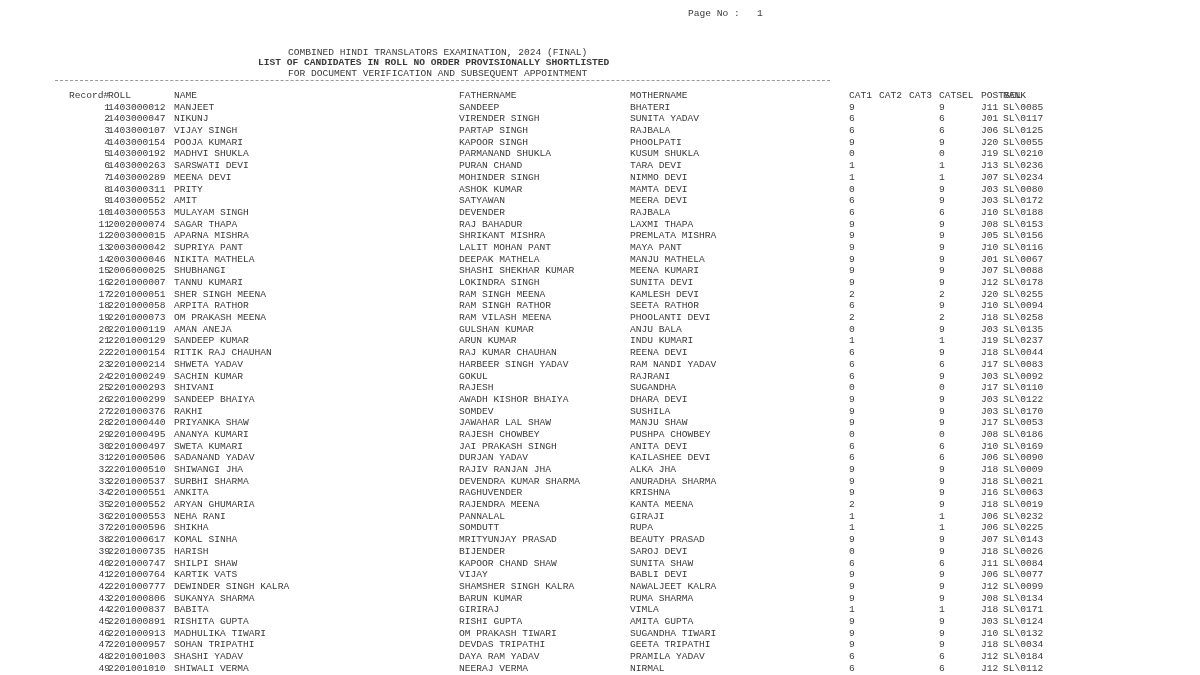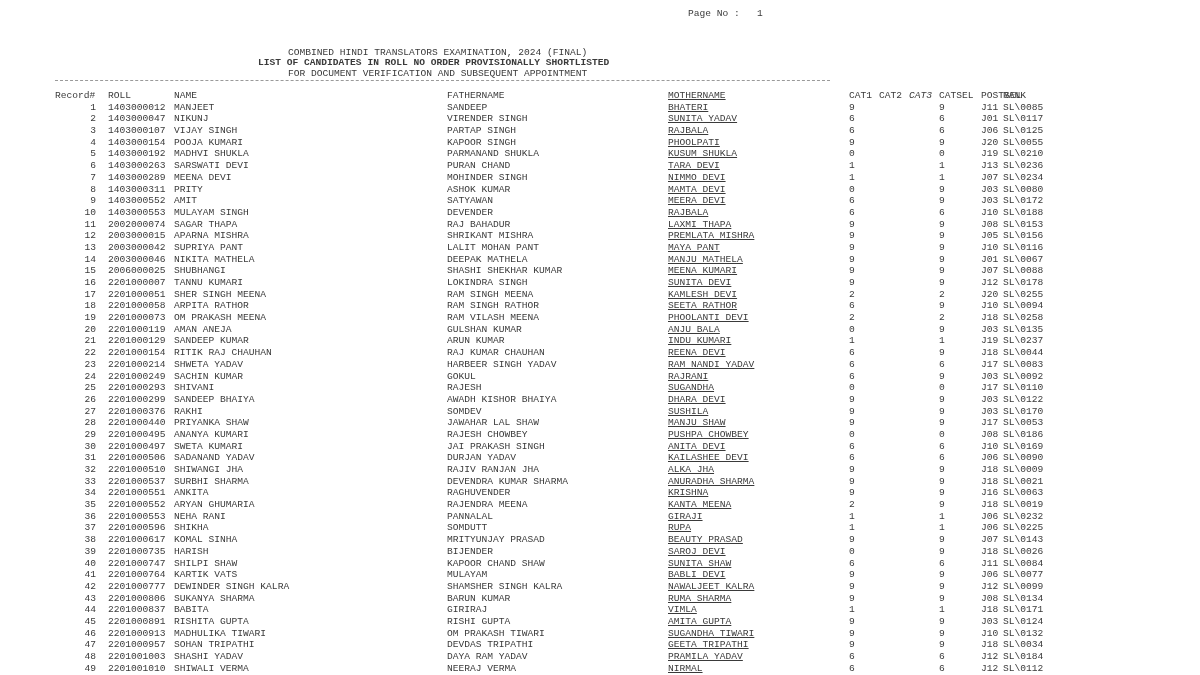--- a/index.html
+++ b/index.html
@@ -7,29 +7,29 @@
          font-family:"Liberation Mono","DejaVu Sans Mono",monospace; color:#3a3a3a; }
   .abs { position:absolute; white-space:pre; font-size:9.6px; line-height:11.7px; }
   #page-no { left:688px; top:8px; }
   #title { left:288px; top:47px; }
   #sub1 { left:258px; top:57px;font-weight:bold; }
   #sub2 { left:288px; top:68px; }
   #rule { left:55px; top:80px; width:775px; height:0; border-top:1px dashed #9a9a9a; }
   #table { position:absolute; left:0; top:90px; }
   .row { position:relative; height:11.7px; font-size:9.6px; line-height:11.7px; white-space:pre; }
   .c { position:absolute; top:0; }
-  .rec { left:55px; width:41px; text-align:right; }
+  .rec { left:69px; width:41px; text-align:right; }
   .rec.h { text-align:left; }
   .roll { left:108px; }
   .name { left:174px; }
-  .father { left:407px;padding-left:40px; }
-  .mother { left:668px;text-decoration:underline; }
+  .father { left:419px;padding-left:40px; }
+  .mother { left:630px; }
   .cat1 { left:849px; }
   .cat2 { left:879px; }
-  .cat3 { left:909px;font-style:italic; }
+  .cat3 { left:909px; }
   .catsel { left:939px; }
   .post { left:981px; }
   .rank { left:1003px; }
   .hdr .catsel { left:939px; }
 </style>
 </head>
 <body>
 
 <div class="abs" id="page-no">Page No :   1</div>
 <div class="abs" id="title">COMBINED HINDI TRANSLATORS EXAMINATION, 2024 (FINAL)</div>
@@ -85,21 +85,21 @@
       <div class="row"><span class="c rec">31</span><span class="c roll">2201000506</span><span class="c name">SADANAND YADAV</span><span class="c father">DURJAN YADAV</span><span class="c mother">KAILASHEE DEVI</span><span class="c cat1">6</span><span class="c cat2"></span><span class="c cat3"></span><span class="c catsel">6</span><span class="c post">J06</span><span class="c rank">SL\0090</span></div>
       <div class="row"><span class="c rec">32</span><span class="c roll">2201000510</span><span class="c name">SHIWANGI JHA</span><span class="c father">RAJIV RANJAN JHA</span><span class="c mother">ALKA JHA</span><span class="c cat1">9</span><span class="c cat2"></span><span class="c cat3"></span><span class="c catsel">9</span><span class="c post">J18</span><span class="c rank">SL\0009</span></div>
       <div class="row"><span class="c rec">33</span><span class="c roll">2201000537</span><span class="c name">SURBHI SHARMA</span><span class="c father">DEVENDRA KUMAR SHARMA</span><span class="c mother">ANURADHA SHARMA</span><span class="c cat1">9</span><span class="c cat2"></span><span class="c cat3"></span><span class="c catsel">9</span><span class="c post">J18</span><span class="c rank">SL\0021</span></div>
       <div class="row"><span class="c rec">34</span><span class="c roll">2201000551</span><span class="c name">ANKITA</span><span class="c father">RAGHUVENDER</span><span class="c mother">KRISHNA</span><span class="c cat1">9</span><span class="c cat2"></span><span class="c cat3"></span><span class="c catsel">9</span><span class="c post">J16</span><span class="c rank">SL\0063</span></div>
       <div class="row"><span class="c rec">35</span><span class="c roll">2201000552</span><span class="c name">ARYAN GHUMARIA</span><span class="c father">RAJENDRA MEENA</span><span class="c mother">KANTA MEENA</span><span class="c cat1">2</span><span class="c cat2"></span><span class="c cat3"></span><span class="c catsel">9</span><span class="c post">J18</span><span class="c rank">SL\0019</span></div>
       <div class="row"><span class="c rec">36</span><span class="c roll">2201000553</span><span class="c name">NEHA RANI</span><span class="c father">PANNALAL</span><span class="c mother">GIRAJI</span><span class="c cat1">1</span><span class="c cat2"></span><span class="c cat3"></span><span class="c catsel">1</span><span class="c post">J06</span><span class="c rank">SL\0232</span></div>
       <div class="row"><span class="c rec">37</span><span class="c roll">2201000596</span><span class="c name">SHIKHA</span><span class="c father">SOMDUTT</span><span class="c mother">RUPA</span><span class="c cat1">1</span><span class="c cat2"></span><span class="c cat3"></span><span class="c catsel">1</span><span class="c post">J06</span><span class="c rank">SL\0225</span></div>
       <div class="row"><span class="c rec">38</span><span class="c roll">2201000617</span><span class="c name">KOMAL SINHA</span><span class="c father">MRITYUNJAY PRASAD</span><span class="c mother">BEAUTY PRASAD</span><span class="c cat1">9</span><span class="c cat2"></span><span class="c cat3"></span><span class="c catsel">9</span><span class="c post">J07</span><span class="c rank">SL\0143</span></div>
       <div class="row"><span class="c rec">39</span><span class="c roll">2201000735</span><span class="c name">HARISH</span><span class="c father">BIJENDER</span><span class="c mother">SAROJ DEVI</span><span class="c cat1">0</span><span class="c cat2"></span><span class="c cat3"></span><span class="c catsel">9</span><span class="c post">J18</span><span class="c rank">SL\0026</span></div>
       <div class="row"><span class="c rec">40</span><span class="c roll">2201000747</span><span class="c name">SHILPI SHAW</span><span class="c father">KAPOOR CHAND SHAW</span><span class="c mother">SUNITA SHAW</span><span class="c cat1">6</span><span class="c cat2"></span><span class="c cat3"></span><span class="c catsel">6</span><span class="c post">J11</span><span class="c rank">SL\0084</span></div>
-      <div class="row"><span class="c rec">41</span><span class="c roll">2201000764</span><span class="c name">KARTIK VATS</span><span class="c father">MULAYAM</span><span class="c mother">BABLI DEVI</span><span class="c cat1">9</span><span class="c cat2"></span><span class="c cat3"></span><span class="c catsel">9</span><span class="c post">J06</span><span class="c rank">SL\0077</span></div>
+      <div class="row"><span class="c rec">41</span><span class="c roll">2201000764</span><span class="c name">KARTIK VATS</span><span class="c father">VIJAY</span><span class="c mother">BABLI DEVI</span><span class="c cat1">9</span><span class="c cat2"></span><span class="c cat3"></span><span class="c catsel">9</span><span class="c post">J06</span><span class="c rank">SL\0077</span></div>
       <div class="row"><span class="c rec">42</span><span class="c roll">2201000777</span><span class="c name">DEWINDER SINGH KALRA</span><span class="c father">SHAMSHER SINGH KALRA</span><span class="c mother">NAWALJEET KALRA</span><span class="c cat1">9</span><span class="c cat2"></span><span class="c cat3"></span><span class="c catsel">9</span><span class="c post">J12</span><span class="c rank">SL\0099</span></div>
       <div class="row"><span class="c rec">43</span><span class="c roll">2201000806</span><span class="c name">SUKANYA SHARMA</span><span class="c father">BARUN KUMAR</span><span class="c mother">RUMA SHARMA</span><span class="c cat1">9</span><span class="c cat2"></span><span class="c cat3"></span><span class="c catsel">9</span><span class="c post">J08</span><span class="c rank">SL\0134</span></div>
       <div class="row"><span class="c rec">44</span><span class="c roll">2201000837</span><span class="c name">BABITA</span><span class="c father">GIRIRAJ</span><span class="c mother">VIMLA</span><span class="c cat1">1</span><span class="c cat2"></span><span class="c cat3"></span><span class="c catsel">1</span><span class="c post">J18</span><span class="c rank">SL\0171</span></div>
       <div class="row"><span class="c rec">45</span><span class="c roll">2201000891</span><span class="c name">RISHITA GUPTA</span><span class="c father">RISHI GUPTA</span><span class="c mother">AMITA GUPTA</span><span class="c cat1">9</span><span class="c cat2"></span><span class="c cat3"></span><span class="c catsel">9</span><span class="c post">J03</span><span class="c rank">SL\0124</span></div>
       <div class="row"><span class="c rec">46</span><span class="c roll">2201000913</span><span class="c name">MADHULIKA TIWARI</span><span class="c father">OM PRAKASH TIWARI</span><span class="c mother">SUGANDHA TIWARI</span><span class="c cat1">9</span><span class="c cat2"></span><span class="c cat3"></span><span class="c catsel">9</span><span class="c post">J10</span><span class="c rank">SL\0132</span></div>
       <div class="row"><span class="c rec">47</span><span class="c roll">2201000957</span><span class="c name">SOHAN TRIPATHI</span><span class="c father">DEVDAS TRIPATHI</span><span class="c mother">GEETA TRIPATHI</span><span class="c cat1">9</span><span class="c cat2"></span><span class="c cat3"></span><span class="c catsel">9</span><span class="c post">J18</span><span class="c rank">SL\0034</span></div>
       <div class="row"><span class="c rec">48</span><span class="c roll">2201001003</span><span class="c name">SHASHI YADAV</span><span class="c father">DAYA RAM YADAV</span><span class="c mother">PRAMILA YADAV</span><span class="c cat1">6</span><span class="c cat2"></span><span class="c cat3"></span><span class="c catsel">6</span><span class="c post">J12</span><span class="c rank">SL\0184</span></div>
       <div class="row"><span class="c rec">49</span><span class="c roll">2201001010</span><span class="c name">SHIWALI VERMA</span><span class="c father">NEERAJ VERMA</span><span class="c mother">NIRMAL</span><span class="c cat1">6</span><span class="c cat2"></span><span class="c cat3"></span><span class="c catsel">6</span><span class="c post">J12</span><span class="c rank">SL\0112</span></div>
     </div>
 </div>

